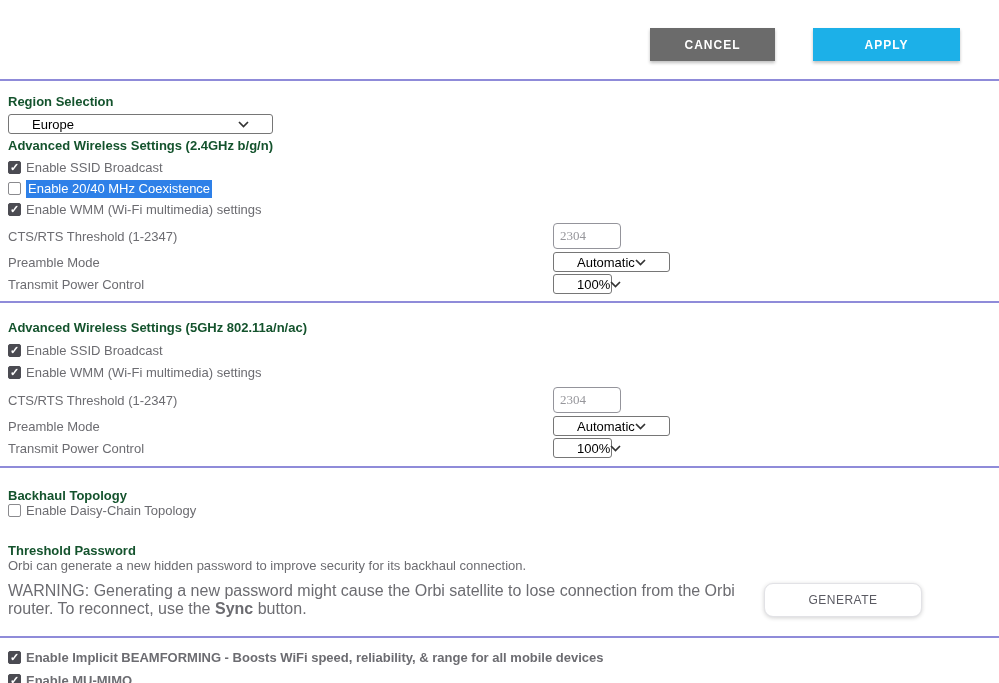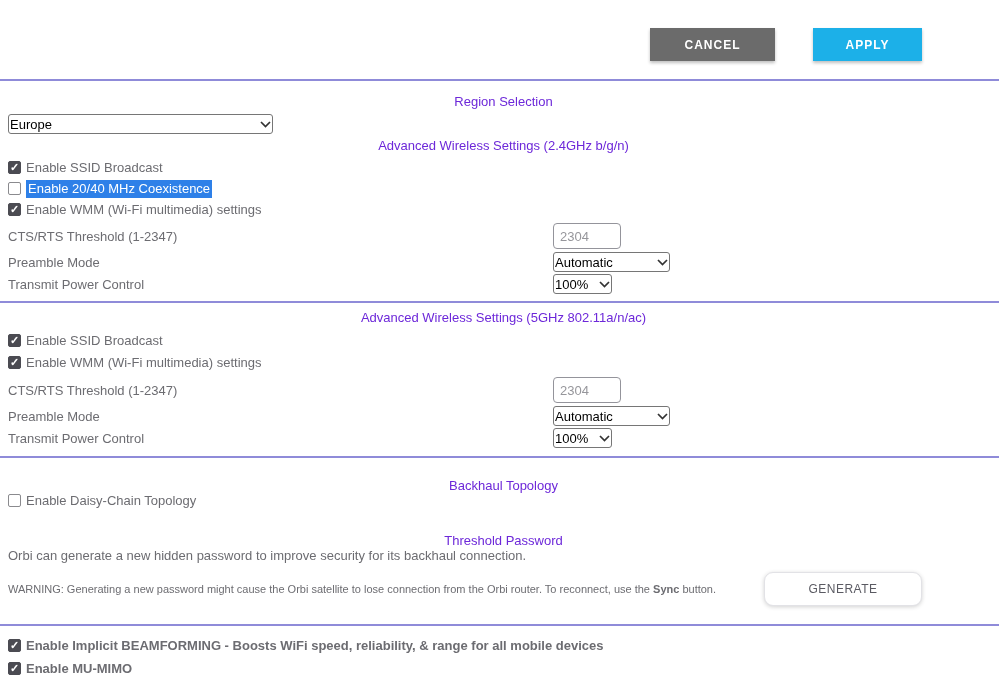--- a/index.html
+++ b/index.html
@@ -22,45 +22,45 @@
   }
   .btn {
     position: absolute; top: 28px; height: 33px;
     display: flex; align-items: center; justify-content: center;
     color: #fff; font-size: 12px; font-weight: bold; letter-spacing: 1px;
     border: none; cursor: pointer;
     box-shadow: 0 2px 3px rgba(0,0,0,0.25);
     margin-left: 24px;
   }
   .btn-cancel { left: 626px; width: 125px; background: #6b6b6b; }
-  .btn-apply  { left: 789px; width: 109px; background: #1cb0e8; }
+  .btn-apply  { left: 789px; width: 147px; background: #1cb0e8; }
 
   .hr { border: none; border-top: 2px solid #8f8bd9; width: 999px; }
 
   
   .section { padding-left: 8px; }
-  .sec-heading { font-weight: normal; color: #6d28d9; text-align: center; }
+  .sec-heading { font-weight: bold; color: #14532d; }
 
   .field-row { display: flex; align-items: center; }
   .field-label { width: 545px; flex: none; }
 
   
   .select {
     display: inline-flex; align-items: center;
-    height: 20px; padding: 0 1px;
+    height: 20px; padding: 0 23px;
     border: 1px solid #767676; border-radius: 3px;
     background: #fff; color: #000; font-size: 13px;
   }
   .select .chev { margin-left: auto; flex: none; }
 
   .cts-input {
     width: 68px; height: 21px;
     border: 1px solid #94949b; border-radius: 4px;
     color: #96969b; font-size: 13px; padding: 12px 6px;
-    font-family: Liberation Sans, sans-serif;
+    font-family: Liberation Serif, serif;
     outline: none; background: #fff;
   }
 
   
   .cb-row { display: flex; align-items: center; height: 15px; }
   .cb {
     width: 13px; height: 13px; flex: none;
     border: 1px solid #8a8a8e; border-radius: 2px;
     background: #fff; margin-right: 5px;
     display: flex; align-items: center; justify-content: center;
@@ -68,21 +68,21 @@
   }
   .cb .tick { display: none; color: #fff; font-size: 11px; line-height: 11px; font-weight: bold; }
   .cb.checked { background: #4b4b52; border-color: #4b4b52; }
   .cb.checked .tick { display: block; }
   .cb-label { cursor: default; }
   .cb-label.hl { background: #2e80e8; color: #ffffff; padding: 1px 2px 2px 2px; }
   .cb-row.bold .cb-label { font-weight: bold; }
 
   
   .warning-row { display: flex; align-items: center; }
-  .warning-text { flex: 1; font-size: 11px; }
+  .warning-text { flex: 1; font-size: 16px; }
   .btn-generate {
     flex: none; width: 158px; height: 34px; margin-right: 77px;
     background: #fff; border: 1px solid #e2e2e6; border-radius: 9px;
     box-shadow: 0 1px 4px rgba(0,0,0,0.18);
     color: #5a5a62; font-size: 12px; letter-spacing: 0.5px;
     cursor: pointer; font-family: "Liberation Sans", sans-serif;
   }
 </style>
 </head>
 <body>
@@ -146,21 +146,21 @@
         <svg class="chev" width="11" height="7" viewBox="0 0 11 7">
             <path d="M1 1l4.5 4.5L10 1" fill="none" stroke="#333" stroke-width="1.7"></path>
           </svg>
       </div>
     </div>
   </div>
 
   <hr class="hr" style="margin-top:7px">
 
   <div class="section">
-    <div class="sec-heading" style="margin-top:7px">Advanced Wireless Settings (5GHz 802.11a/n/ac)</div>
+    <div class="sec-heading" style="margin-top:17px">Advanced Wireless Settings (5GHz 802.11a/n/ac)</div>
 
     <div class="cb-row" style="margin-top:8px">
       <span class="cb checked">
           <span class="tick">✓</span>
         </span>
       <span class="cb-label">Enable SSID Broadcast</span>
     </div>
     <div class="cb-row" style="margin-top:7px">
       <span class="cb checked">
           <span class="tick">✓</span>

